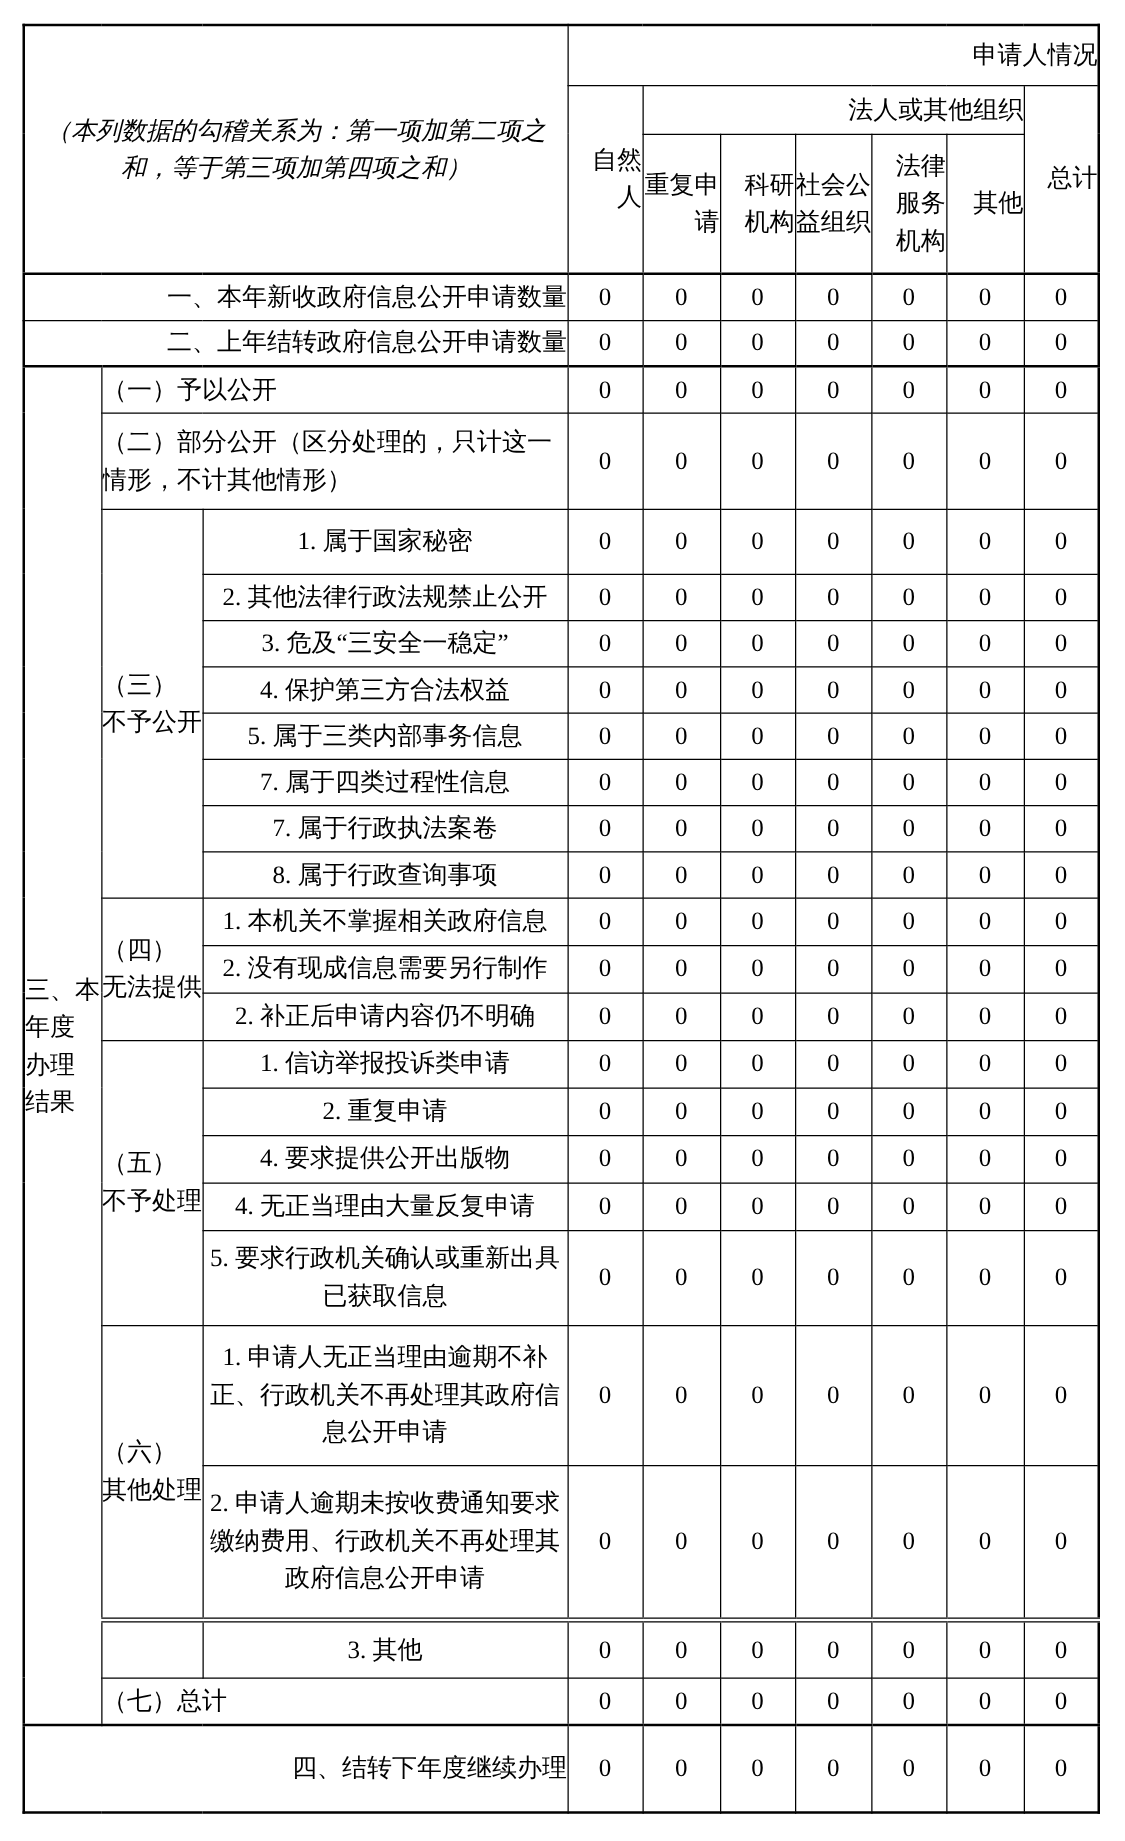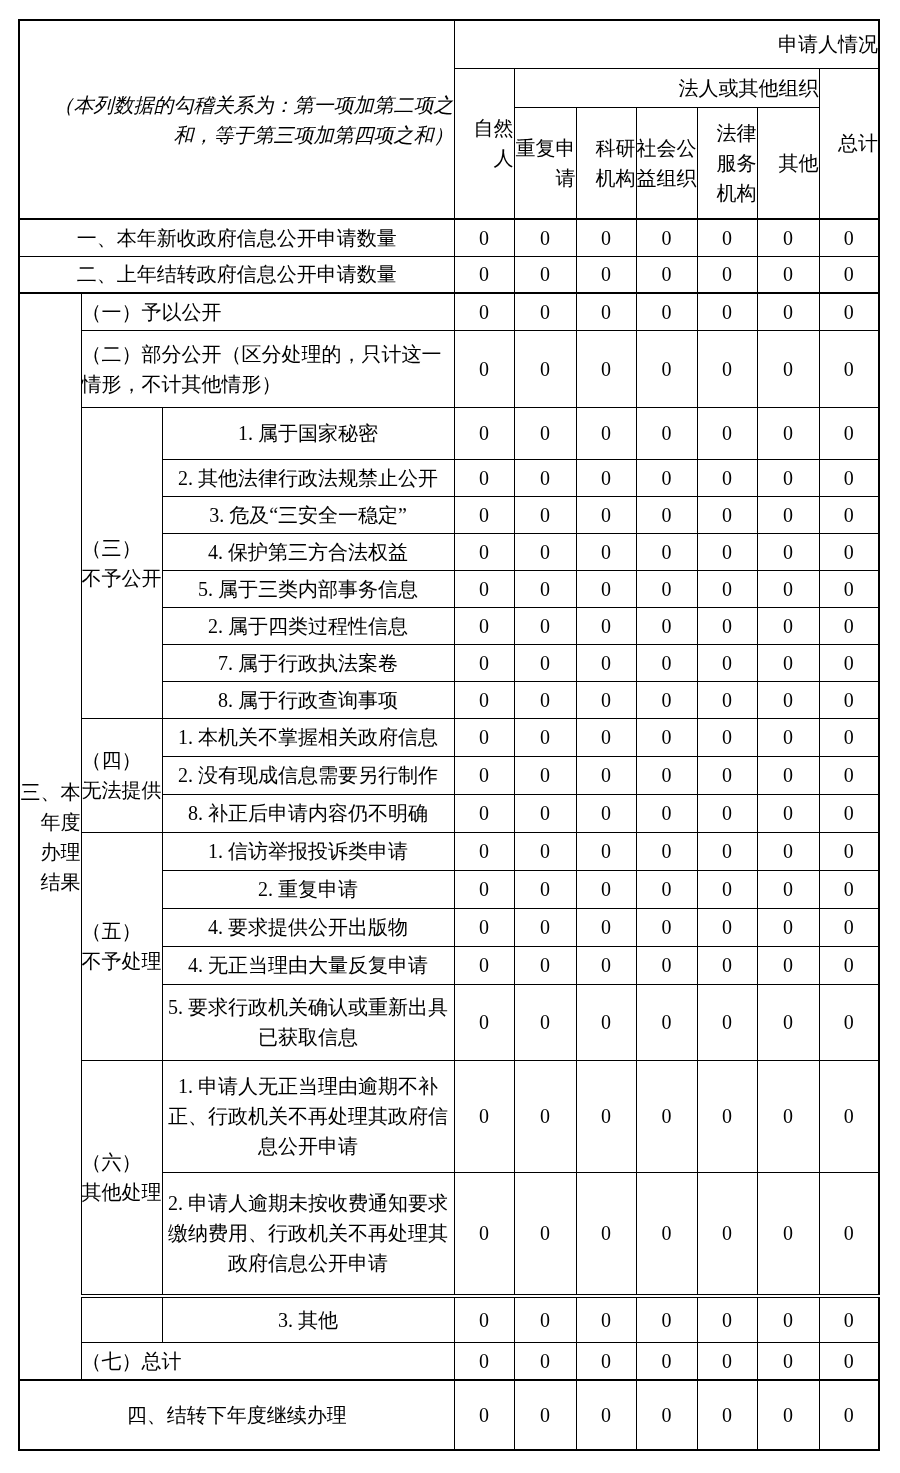--- a/index.html
+++ b/index.html
@@ -15,31 +15,31 @@
   }
   table.stat td{
     border:1px solid #000;vertical-align:middle;
     font-size:20px;line-height:1.5;padding:0;overflow:hidden;
     word-break:break-all;
   }
   
   td.hc{text-align:right;font-size:20px;line-height:1.8;padding:2px;}
   td.note{
     font-style:italic;font-size:20px;line-height:2.2;
-    padding:0 12px;text-align:right;vertical-align:middle;
+    padding:0 12px;text-align:center;vertical-align:middle;
   }
   
-  td.l1{padding-left:9px;text-align:center;}
+  td.l1{padding-left:9px;text-align:right;}
   
   td.l2{padding-left:8px;text-align:left;}
   td.kai{line-height:1.8;padding-right:4px;}
   
   td.g{padding-left:12px;padding-right:2px;text-align:left;line-height:2.2;}
   
-  td.vert{text-align:right;padding:0 0 0 6px;line-height:1.72;margin-top:16px;}
+  td.vert{text-align:left;padding:0 0 0 6px;line-height:1.72;margin-top:16px;}
   
   td.l3{padding-left:6px;padding-right:14px;text-align:center;line-height:2.2;}
   
   td.v{text-align:center;font-size:18px;}
   td.vt{vertical-align:top;padding-top:7px;}
   
   tr.t2>td{border-top:2px solid #000;}
   
   tr.db>td{border-top:4px double #000;}
 </style>
@@ -169,21 +169,21 @@
       <td class="l3">5. 属于三类内部事务信息</td>
       <td class="v">0</td>
           <td class="v">0</td>
           <td class="v">0</td>
           <td class="v">0</td>
           <td class="v">0</td>
           <td class="v">0</td>
           <td class="v">0</td>
     </tr>
     <tr style="height:37px">
-      <td class="l3">2. 属于四类过程性信息</td>
+      <td class="l3">7. 属于四类过程性信息</td>
       <td class="v">0</td>
           <td class="v">0</td>
           <td class="v">0</td>
           <td class="v">0</td>
           <td class="v">0</td>
           <td class="v">0</td>
           <td class="v">0</td>
     </tr>
     <tr style="height:37px">
       <td class="l3">7. 属于行政执法案卷</td>
@@ -221,21 +221,21 @@
       <td class="l3">2. 没有现成信息需要另行制作</td>
       <td class="v">0</td>
           <td class="v">0</td>
           <td class="v">0</td>
           <td class="v">0</td>
           <td class="v">0</td>
           <td class="v">0</td>
           <td class="v">0</td>
     </tr>
     <tr style="height:38px">
-      <td class="l3">8. 补正后申请内容仍不明确</td>
+      <td class="l3">2. 补正后申请内容仍不明确</td>
       <td class="v">0</td>
           <td class="v">0</td>
           <td class="v">0</td>
           <td class="v">0</td>
           <td class="v">0</td>
           <td class="v">0</td>
           <td class="v">0</td>
     </tr>
 
     <tr style="height:38px">

